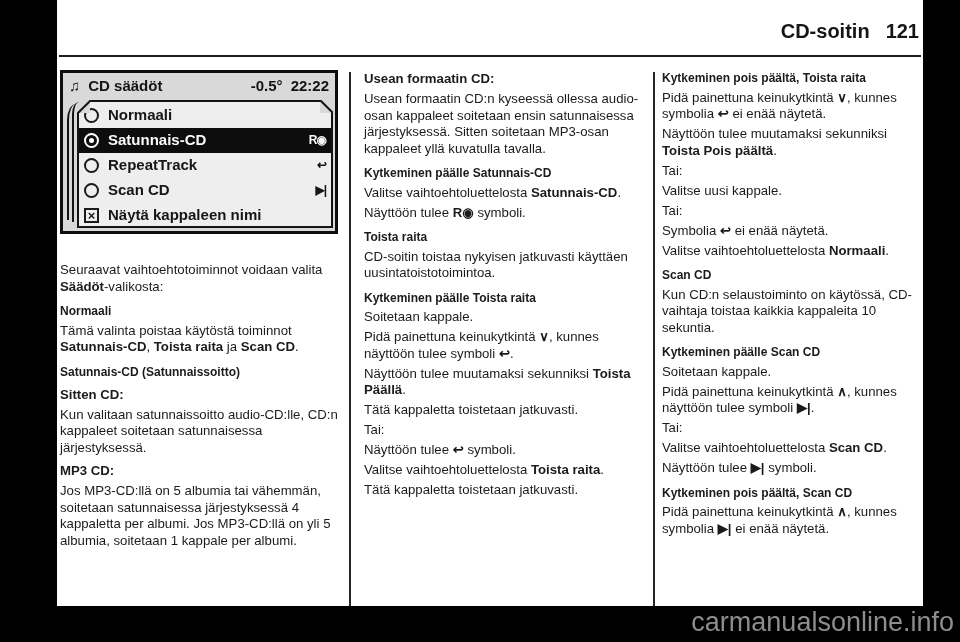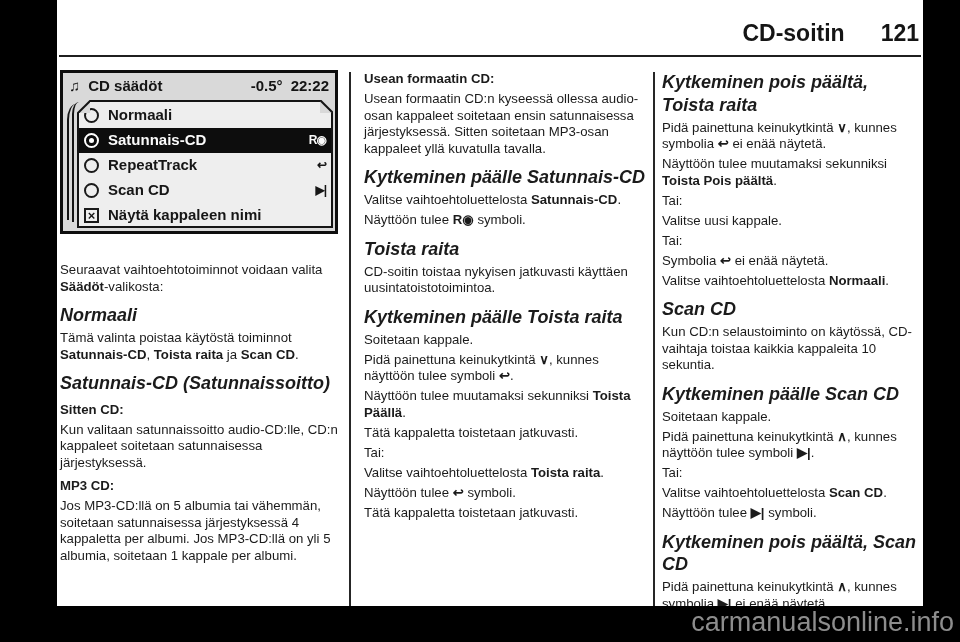--- a/index.html
+++ b/index.html
@@ -6,32 +6,32 @@
   body{
     width:960px;height:642px;position:relative;overflow:hidden;
     background:#000;
     font-family:"Liberation Sans", sans-serif;
   }
   .paper{
     position:absolute;left:57px;top:0;width:866px;height:606px;
     background:#fff;color:#191919;overflow:hidden;
   }
   
-  .hdr{position:absolute;top:20px;right:4px;display:flex;gap:36px;
-       font-size:23px;font-weight:700;color:#151515;}
+  .hdr{position:absolute;top:20px;right:4px;display:flex;gap:16px;
+       font-size:20px;font-weight:700;color:#151515;}
   .rule{position:absolute;top:55px;left:2px;right:2px;height:2px;background:#1f1f1f;}
   
   .col{position:absolute;font-size:13.2px;line-height:1.25;color:#1b1b1b;}
   .col1{left:3px;top:70px;width:287px;}
   .col2{left:307px;top:71px;width:286px;}
   .col3{left:605px;top:71px;width:262px;}
   .vsep{position:absolute;top:72px;height:534px;width:1.5px;background:#262626;}
   .vsep.s1{left:292px;} .vsep.s2{left:596px;}
   .col p{margin:3.5px 0;}
-  .col .heading{font-weight:700;font-size:18px;margin:9px 0 2px;font-style:italic;}
+  .col .heading{font-weight:700;font-size:12px;margin:9px 0 2px;}
   .col .subheading{font-weight:700;margin:7px 0 1px;}
   .col > :first-child, .col-text > :first-child{margin-top:0;}
   b{font-weight:700;}
   .col-text{margin-top:28px;}
   
   .screen{
     position:relative;width:278px;height:164px;box-sizing:border-box;
     background:#d9d9d9;border:3px solid #0e0e0e;
   }
   .screen-titlebar{height:27px;display:flex;align-items:center;gap:8px;
@@ -142,22 +142,22 @@
       <p class="para"><span>Valitse vaihtoehtoluettelosta </span><b>Satunnais-CD</b><span>.</span></p>
       <p class="para"><span>Näyttöön tulee </span><b>R◉</b><span> symboli.</span></p>
       <div class="heading"><b>Toista raita</b></div>
       <p class="para"><span>CD-soitin toistaa nykyisen jatkuvasti käyttäen uusintatoistotoimintoa.</span></p>
       <div class="heading"><b>Kytkeminen päälle Toista raita</b></div>
       <p class="para"><span>Soitetaan kappale.</span></p>
       <p class="para"><span>Pidä painettuna keinukytkintä </span><b>∨</b><span>, kunnes näyttöön tulee symboli </span><b>↩</b><span>.</span></p>
       <p class="para"><span>Näyttöön tulee muutamaksi sekunniksi </span><b>Toista Päällä</b><span>.</span></p>
       <p class="para"><span>Tätä kappaletta toistetaan jatkuvasti.</span></p>
       <p class="para"><span>Tai:</span></p>
+      <p class="para"><span>Näyttöön tulee </span><b>↩</b><span> symboli.</span></p>
       <p class="para"><span>Valitse vaihtoehtoluettelosta </span><b>Toista raita</b><span>.</span></p>
-      <p class="para"><span>Näyttöön tulee </span><b>↩</b><span> symboli.</span></p>
       <p class="para"><span>Tätä kappaletta toistetaan jatkuvasti.</span></p>
     </div>
   <div class="col col3">
       <div class="heading"><b>Kytkeminen pois päältä, Toista raita</b></div>
       <p class="para"><span>Pidä painettuna keinukytkintä </span><b>∨</b><span>, kunnes symbolia </span><b>↩</b><span> ei enää näytetä.</span></p>
       <p class="para"><span>Näyttöön tulee muutamaksi sekunniksi </span><b>Toista Pois päältä</b><span>.</span></p>
       <p class="para"><span>Tai:</span></p>
       <p class="para"><span>Valitse uusi kappale.</span></p>
       <p class="para"><span>Tai:</span></p>
       <p class="para"><span>Symbolia </span><b>↩</b><span> ei enää näytetä.</span></p>

